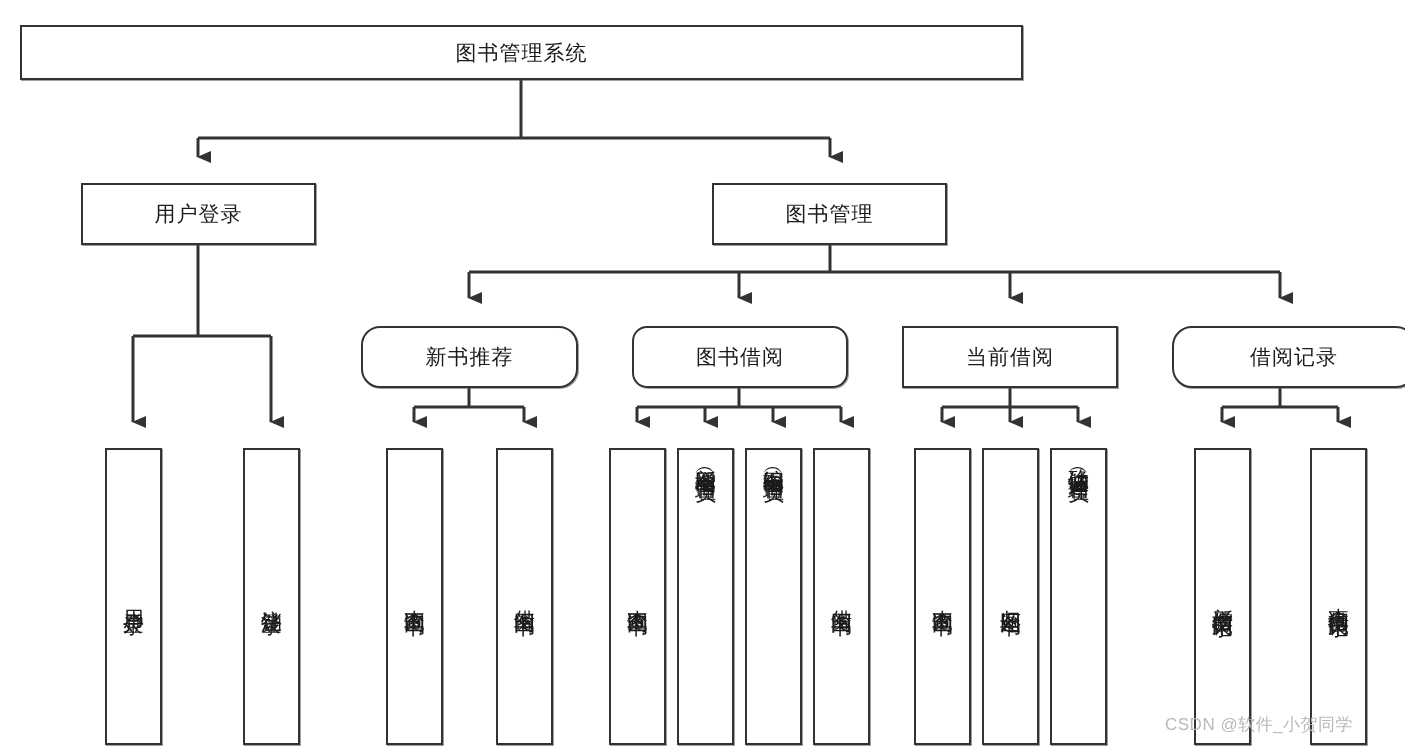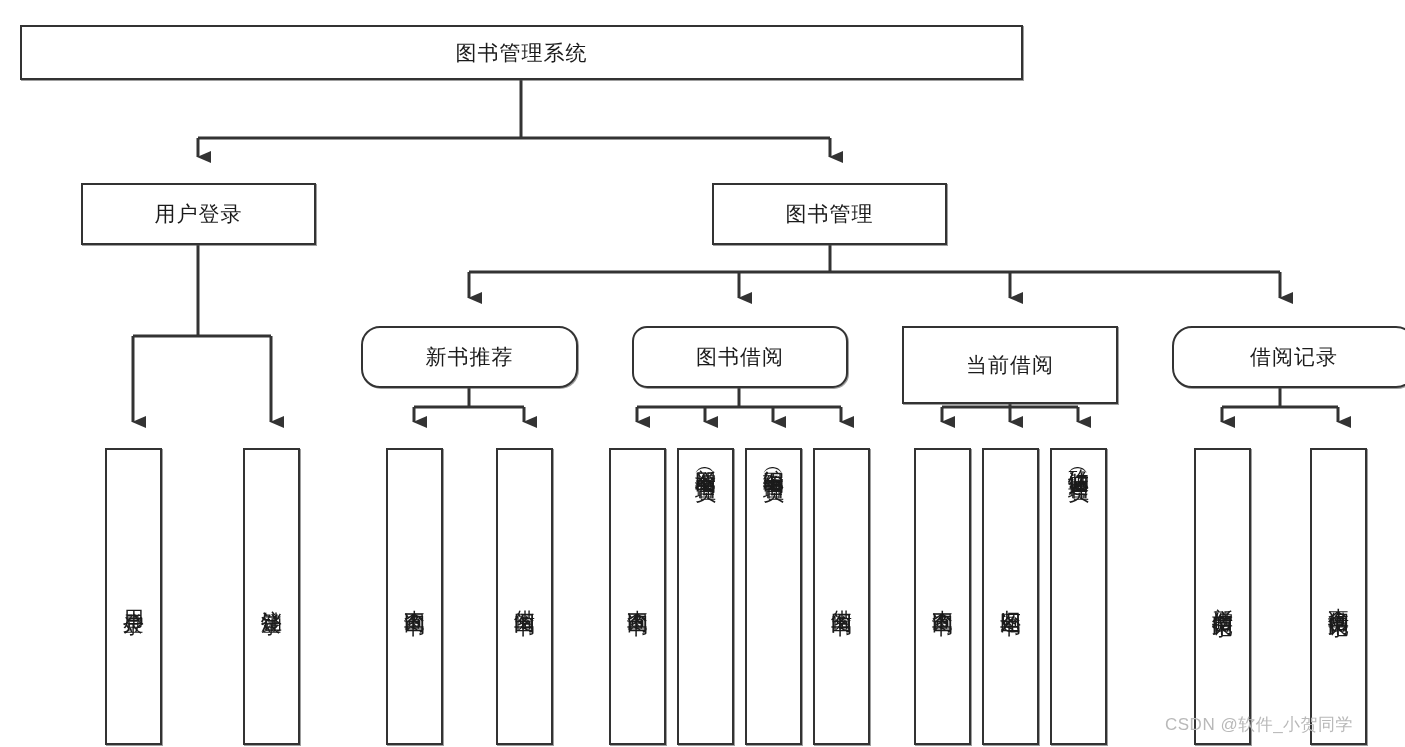--- a/index.html
+++ b/index.html
@@ -140,21 +140,21 @@
   <div class="node horiz" style="left:712px; top:171px; width:235px; height:62px;">
     <span>图书管理</span>
   </div>
 
   <div class="node horiz" style="left:361px; top:314px; width:217px; height:62px;border-radius:19px;">
     <span>新书推荐</span>
   </div>
   <div class="node horiz" style="left:632px; top:314px; width:216px; height:62px;border-radius:15px;">
     <span>图书借阅</span>
   </div>
-  <div class="node horiz" style="left:902px; top:314px; width:216px; height:78px;">
+  <div class="node horiz" style="left:902px; top:314px; width:216px; height:62px;">
     <span>当前借阅</span>
   </div>
   <div class="node horiz" style="left:1172px; top:314px; width:244px; height:62px;border-radius:20px;">
     <span>借阅记录</span>
   </div>
 
   <div class="node vert center-v" style="left:105px; top:436px; width:57px; height:297px;">
     <span class="vlabel">用户登录</span>
   </div>
   <div class="node vert center-v" style="left:243px; top:436px; width:57px; height:297px;">

